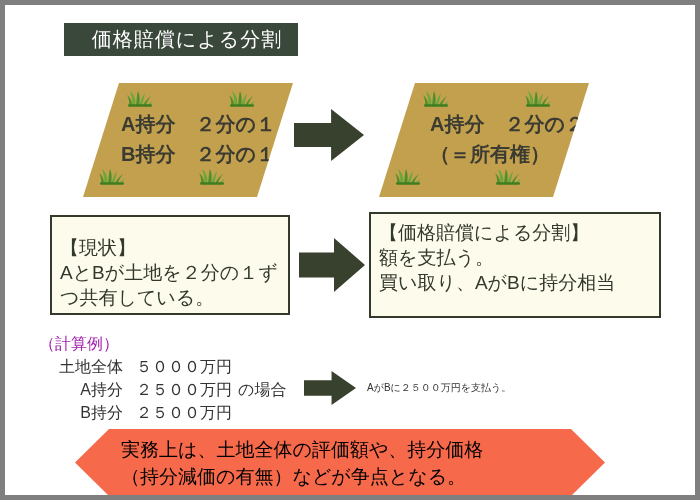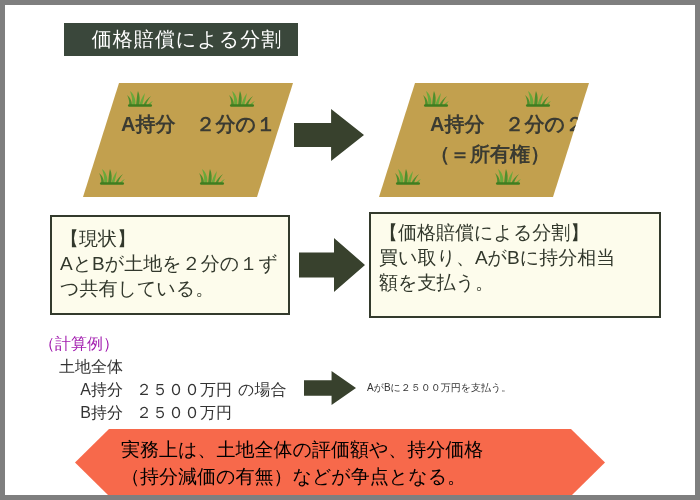--- a/index.html
+++ b/index.html
@@ -26,21 +26,21 @@
 
   .block-arrow{position:absolute;background:var(--dark-green,#38412d);
                clip-path:polygon(0 27%,53% 27%,53% 0,100% 50%,53% 100%,53% 73%,0 73%);}
   .arrow1{left:289px;top:104px;width:70px;height:52px;}
   .arrow2{left:294px;top:233px;width:66px;height:54px;}
   .arrow3{left:299px;top:366px;width:52px;height:34px;}
 
   .note-box{position:absolute;background:var(--cream,#fdfcec);
             border:2px solid var(--box-border,#333a2c);box-sizing:border-box;
             color:#32382c;font-size:19px;}
-  .box-current{left:45px;top:210px;width:240px;height:100px;padding:9px 8px;}
+  .box-current{left:45px;top:210px;width:240px;height:100px;padding:18px 8px;}
   .box-division{left:364px;top:207px;width:292px;height:106px;padding:6px 8px;}
   .box-heading,.box-line{white-space:nowrap;line-height:25px;}
 
   .calc-heading{position:absolute;left:34px;top:329px;font-size:16px;color:#a21caf;}
   .calc-rows{position:absolute;left:50px;top:350px;font-size:16px;color:#333;}
   .calc-row{display:flex;line-height:23px;}
   .calc-label{width:68px;text-align:right;white-space:pre;}
   .calc-value{margin-left:13px;white-space:pre;}
   .calc-suffix{margin-left:6px;white-space:pre;}
   .calc-result{position:absolute;left:362px;top:366px;line-height:34px;
@@ -94,20 +94,21 @@
           <path d="M2 16 C3 11 1 7 0 5 C4 8 5 12 5 16 Z" fill="#4e8f2c"></path>
           <path d="M5 16 C6 9 4 4 3 1 C8 5 9 11 8 16 Z" fill="#68a93a"></path>
           <path d="M9 16 C10 8 10 4 11 1 C13 5 13 10 12 16 Z" fill="#4e8f2c"></path>
           <path d="M12 16 C14 9 16 6 18 3 C17 8 16 12 15 16 Z" fill="#68a93a"></path>
           <path d="M16 16 C18 11 21 8 24 6 C21 10 19 13 19 16 Z" fill="#4e8f2c"></path>
           <path d="M20 16 C22 13 24 12 26 11 C24 13 23 15 22 16 Z" fill="#68a93a"></path>
           <rect x="1" y="14.2" width="24" height="2.6" rx="1.2" fill="#3f7d20"></rect>
         </svg></span>
     <div class="land-text">
       <div class="land-line">A持分　２分の１</div>
+      <div class="land-line">B持分　２分の１</div>
     </div>
   </div>
 
   <div class="block-arrow arrow1"></div>
 
   <div class="land land-right">
     <span class="grass g-tl"><svg width="26" height="17" viewBox="0 0 26 17" xmlns="http://www.w3.org/2000/svg">
           <path d="M2 16 C3 11 1 7 0 5 C4 8 5 12 5 16 Z" fill="#4e8f2c"></path>
           <path d="M5 16 C6 9 4 4 3 1 C8 5 9 11 8 16 Z" fill="#68a93a"></path>
           <path d="M9 16 C10 8 10 4 11 1 C13 5 13 10 12 16 Z" fill="#4e8f2c"></path>
@@ -152,29 +153,30 @@
   <div class="note-box box-current">
     <div class="box-heading">【現状】</div>
     <div class="box-line">AとBが土地を２分の１ず</div>
     <div class="box-line">つ共有している。</div>
   </div>
 
   <div class="block-arrow arrow2"></div>
 
   <div class="note-box box-division">
     <div class="box-heading">【価格賠償による分割】</div>
+    <div class="box-line">額を支払う。</div>
     <div class="box-line">買い取り、AがBに持分相当</div>
-    <div class="box-line">額を支払う。</div>
   </div>
 
   <div class="calc-heading">（計算例）</div>
 
   <div class="calc-rows">
     <div class="calc-row">
       <span class="calc-label">土地全体</span>
+      <span class="calc-value">５０００万円</span>
       <span class="calc-suffix"></span>
     </div>
     <div class="calc-row">
       <span class="calc-label">A持分</span>
       <span class="calc-value">２５００万円</span>
       <span class="calc-suffix">の場合</span>
     </div>
     <div class="calc-row">
       <span class="calc-label">B持分</span>
       <span class="calc-value">２５００万円</span>

